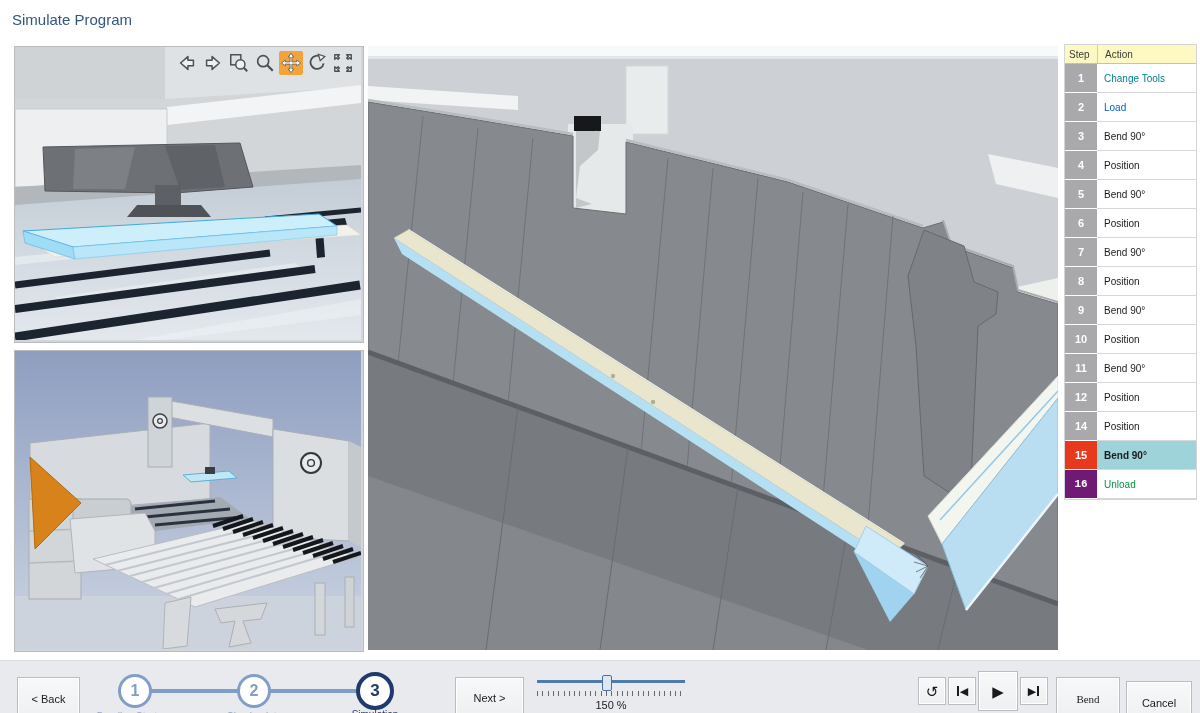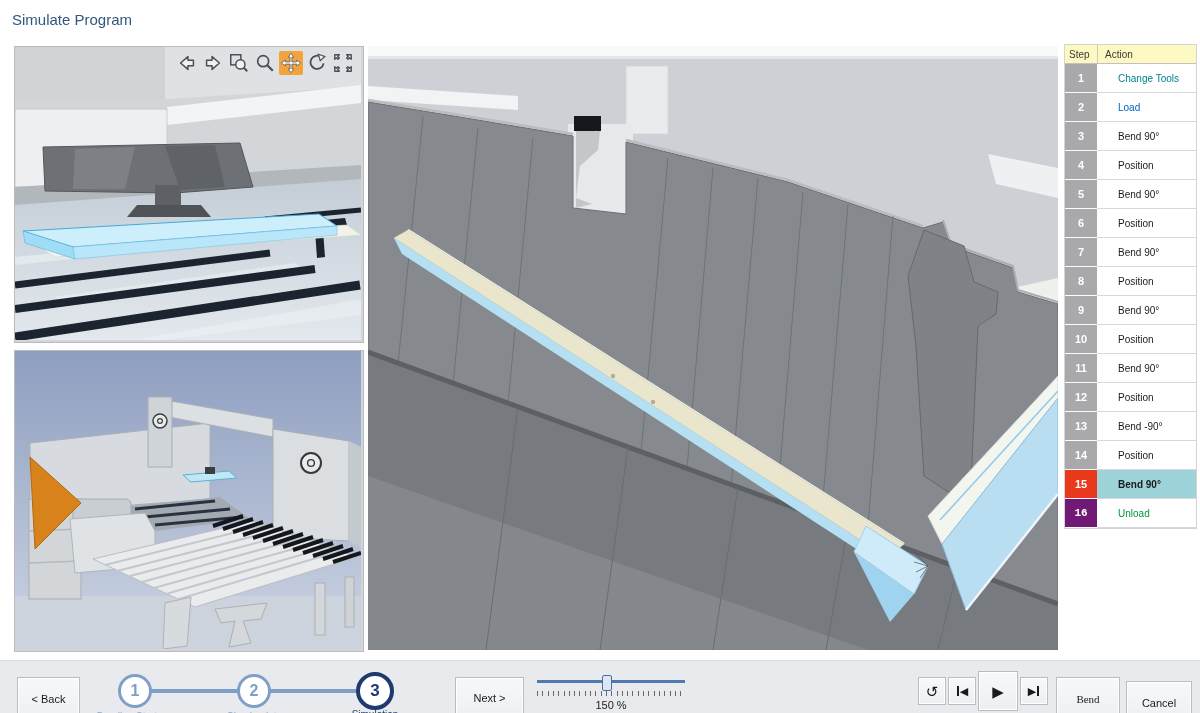--- a/index.html
+++ b/index.html
@@ -22,21 +22,21 @@
 
   
   .steps-panel{position:absolute;left:1064px;top:44px;width:131px;background:#fff;border:1px solid #d2d4d6;font-size:10px;}
   .thead{display:flex;height:18px;background:#fef9c3;border-bottom:1px solid #bfc1c3;}
   .th{display:flex;align-items:center;color:#3a3a3a;}
   .th.step{width:28px;padding-left:4px;border-right:1px solid #c8cacc;}
   .th.action{flex:1;padding-left:7px;}
   .trow{display:flex;height:29px;}
   .cell-step{width:32px;background:#a9a9ab;color:#fff;display:flex;align-items:center;justify-content:center;
              font-size:11px;font-weight:bold;border-bottom:1px solid #fdfdfd;}
-  .cell-action{flex:1;display:flex;align-items:center;padding-left:21px;background:#fff;
+  .cell-action{flex:1;display:flex;align-items:center;padding-left:7px;background:#fff;
                border-bottom:1px solid #d8d8da;color:#1a1a1a;}
   .trow.current .cell-step{background:#e8391d;}
   .trow.current .cell-action{background:#9ed3da;font-weight:bold;}
   .trow.next .cell-step{background:#701a75;font-family:Liberation Mono, monospace;}
 
   
   .footer{position:absolute;left:0;top:660px;width:1200px;height:53px;background:#e9eaee;border-top:1px solid #d9dbdf;}
   .btn{position:absolute;display:flex;align-items:center;justify-content:center;
        background:linear-gradient(#f7f8f9,#edeff1);border:1px solid #b9bcc0;box-shadow:inset 0 0 0 1px #ffffff;
        font-size:11px;color:#1a1a1a;cursor:default;margin-top:8px;}
@@ -342,24 +342,20 @@
         </div>
         <div class="trow">
           <div class="cell-step">11</div>
           <div class="cell-action">Bend 90°</div>
         </div>
         <div class="trow">
           <div class="cell-step">12</div>
           <div class="cell-action">Position</div>
         </div>
         <div class="trow">
-          <div class="cell-step">13</div>
-          <div class="cell-action">Bend -90°</div>
-        </div>
-        <div class="trow">
           <div class="cell-step">14</div>
           <div class="cell-action">Position</div>
         </div>
         <div class="trow current">
           <div class="cell-step">15</div>
           <div class="cell-action">Bend 90°</div>
         </div>
         <div class="trow next">
           <div class="cell-step">16</div>
           <div class="cell-action" style="color: rgb(0, 150, 63);">Unload</div>

